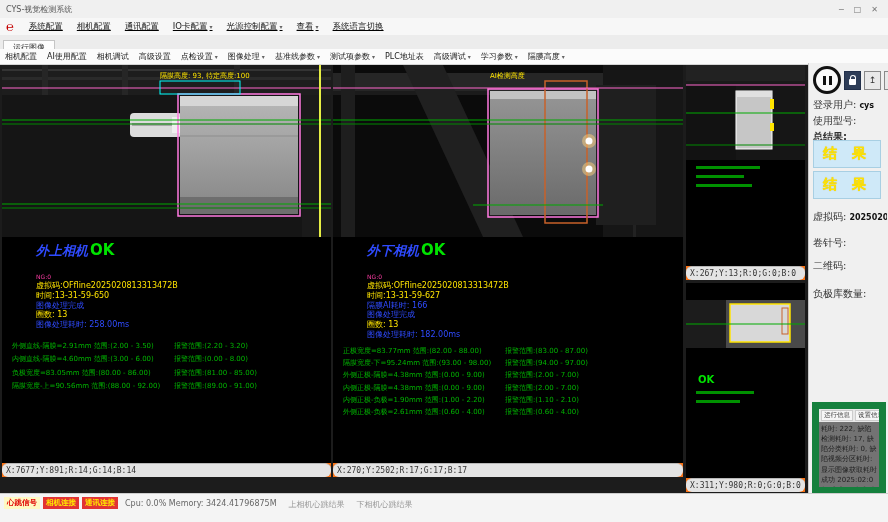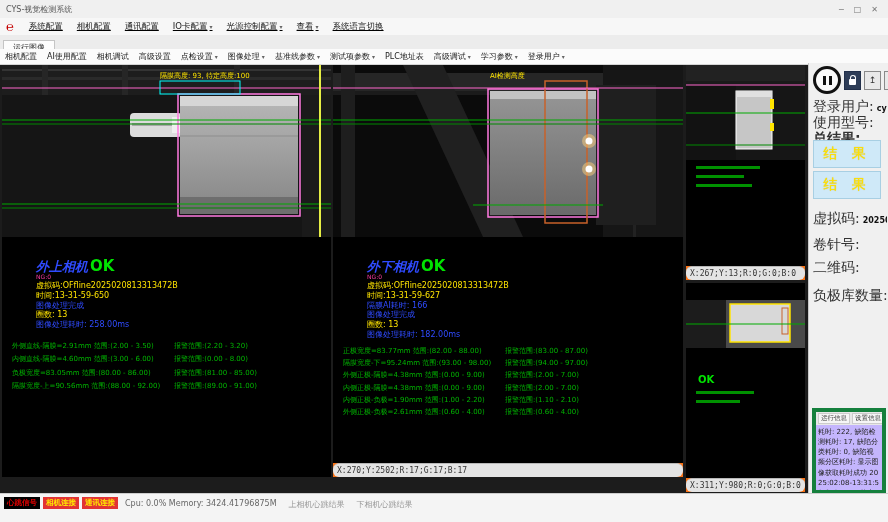--- a/index.html
+++ b/index.html
@@ -28,21 +28,21 @@
   #panel-left{left:2px;top:65px;width:329px;height:412px;}
   #panel-mid{left:333px;top:65px;width:350px;height:412px;}
   #small-top{left:686px;top:65px;width:119px;height:215px;}
   #small-bottom{left:686px;top:283px;width:119px;height:209px;}
   .img{position:relative;flex:none;}
   .img svg{display:block;}
   .info{position:relative;flex:1;background:#000;overflow:hidden;}
   .caption{flex:none;height:13px;background:#e4e4e4;border-top:1px solid #b8b8b8;
     font-family:"DejaVu Sans Mono","Liberation Mono",monospace;font-size:8px;color:#333;
     line-height:13px;padding-left:4px;border-radius:6px;}
-  .cam-title{position:absolute;left:34px;top:20px;font-size:13px;font-weight:bold;
+  .cam-title{position:absolute;left:34px;top:4px;font-size:13px;font-weight:bold;
     color:#2f4bff;font-style:italic;white-space:nowrap;}
   .cam-title .ok{color:#00e400;font-style:normal;font-size:15px;margin-left:2px;}
   .ng{position:absolute;left:34px;top:36px;font-size:6px;color:#ff3da6;}
   .ilines{position:absolute;left:34px;top:44px;font-size:8px;font-weight:normal;line-height:9.8px;white-space:nowrap;}
   .ilines .y{color:#ffe400;display:block;}
   .ilines .b{color:#2f4bff;display:block;}
   .mlist{position:absolute;left:10px;right:2px;}
   #panel-left .mlist{top:102px;}
   #panel-mid .mlist{top:108px;}
   .mrow{display:flex;align-items:center;font-size:7px;color:#00b400;white-space:nowrap;}
@@ -59,35 +59,35 @@
   .pause-btn{width:22px;height:22px;border-radius:50%;border:3px solid #111;background:#fafafa;
     display:flex;align-items:center;justify-content:center;gap:3px;flex:none;}
   .pause-bar{width:3px;height:9px;background:#111;}
   .icon-btn{width:15px;height:17px;border:1px solid #8a8a8a;background:#e9e9e9;
     display:flex;align-items:center;justify-content:center;font-size:9px;color:#333;flex:none;}
   .icon-btn.dark{background:#2e3d57;border-color:#22304a;}
   .lock{position:relative;width:7px;height:6px;background:#fff;border-radius:1px;margin-top:4px;}
   .lock:before{content:"";position:absolute;top:-4px;left:1px;width:4px;height:4px;
     border:1.5px solid #fff;border-bottom:none;border-radius:3px 3px 0 0;}
   .sb-row{position:absolute;left:4px;right:2px;display:flex;align-items:baseline;white-space:nowrap;overflow:hidden;}
-  .sb-label{font-size:14px;color:#333;}
+  .sb-label{font-size:10px;color:#333;}
   .sb-value{font-weight:bold;color:#111;margin-left:3px;font-size:8px;}
   .result-box{position:absolute;left:4px;width:66px;height:26px;background:#cfe9f8;
     border:1px solid #a8cfe3;display:flex;align-items:center;justify-content:center;
-    color:#ffe400;font-weight:normal;font-size:14px;letter-spacing:5px;text-shadow:0 0 1px #d8b000;}
-  .info-box{position:absolute;left:3px;right:3px;bottom:3px;height:78px;background:#c4b5fd;
-    border:4px solid #15803d;overflow:hidden;}
+    color:#ffe400;font-weight:bold;font-size:14px;letter-spacing:5px;text-shadow:0 0 1px #d8b000;}
+  .info-box{position:absolute;left:3px;right:3px;bottom:3px;height:78px;background:#737373;
+    border:7px solid #15803d;overflow:hidden;}
   .info-tabs{display:flex;gap:2px;background:#e8e8e8;padding:1px 2px;}
   .info-tab{background:#f6f6f6;border:1px solid #ccc;padding:0 2px;font-size:6.5px;color:#333;white-space:nowrap;}
   .info-log{padding:2px 2px;font-size:7px;color:#222;line-height:1.45;word-break:break-all;}
   
   .statusbar{position:absolute;left:0;right:0;bottom:0;height:25px;background:#f4f4f4;
     border-top:1px solid #cdcdcd;display:flex;align-items:flex-start;padding:3px 4px 0;gap:4px;}
   .badge{font-size:7.5px;font-weight:bold;padding:1px 3px;white-space:nowrap;}
-  .badge-yellow{background:#000000;color:#e00000;}
+  .badge-yellow{background:#fef9c3;color:#e00000;}
   .badge-red{background:#e23333;color:#ffe900;}
   .cpu{font-size:8px;color:#666;margin-left:3px;padding-top:2px;white-space:nowrap;}
   .camres{font-size:8px;color:#999;margin-left:8px;padding-top:2px;white-space:nowrap;}
 </style>
 </head>
 <body>
 
 <div class="titlebar">
   <span>CYS-视觉检测系统</span>
   <span class="win-controls">
@@ -194,21 +194,21 @@
         <span>高级调试</span>
         <span class="arrow">▾</span>
       </span>
 
       <span class="tool-item">
         <span>学习参数</span>
         <span class="arrow">▾</span>
       </span>
 
       <span class="tool-item">
-        <span>登录用户</span>
+        <span>隔膜高度</span>
         <span class="arrow">▾</span>
       </span>
     </span>
 </div>
 
 <div class="panel" id="panel-left">
   <div class="img">
     <svg width="329" height="172" viewBox="0 0 329 172">
       <defs>
         <linearGradient id="g1" x1="0" y1="0" x2="0" y2="1">
@@ -271,20 +271,21 @@
           <span class="mt">负极宽度=83.05mm 范围:(80.00 - 86.00)</span>
           <span class="ma">报警范围:(81.00 - 85.00)</span>
         </div>
 
         <div class="mrow">
           <span class="mt">隔膜宽度-上=90.56mm 范围:(88.00 - 92.00)</span>
           <span class="ma">报警范围:(89.00 - 91.00)</span>
         </div>
       </div>
   </div>
+  <div class="caption">X:7677;Y:891;R:14;G:14;B:14</div>
 </div>
 
 <div class="panel" id="panel-mid">
   <div class="img">
     <svg width="350" height="172" viewBox="0 0 350 172">
       <defs>
         <linearGradient id="g2" x1="0" y1="0" x2="0" y2="1">
           <stop offset="0" stop-color="#969696"></stop>
             <stop offset="1" stop-color="#6a6a6a"></stop>
         </linearGradient>

